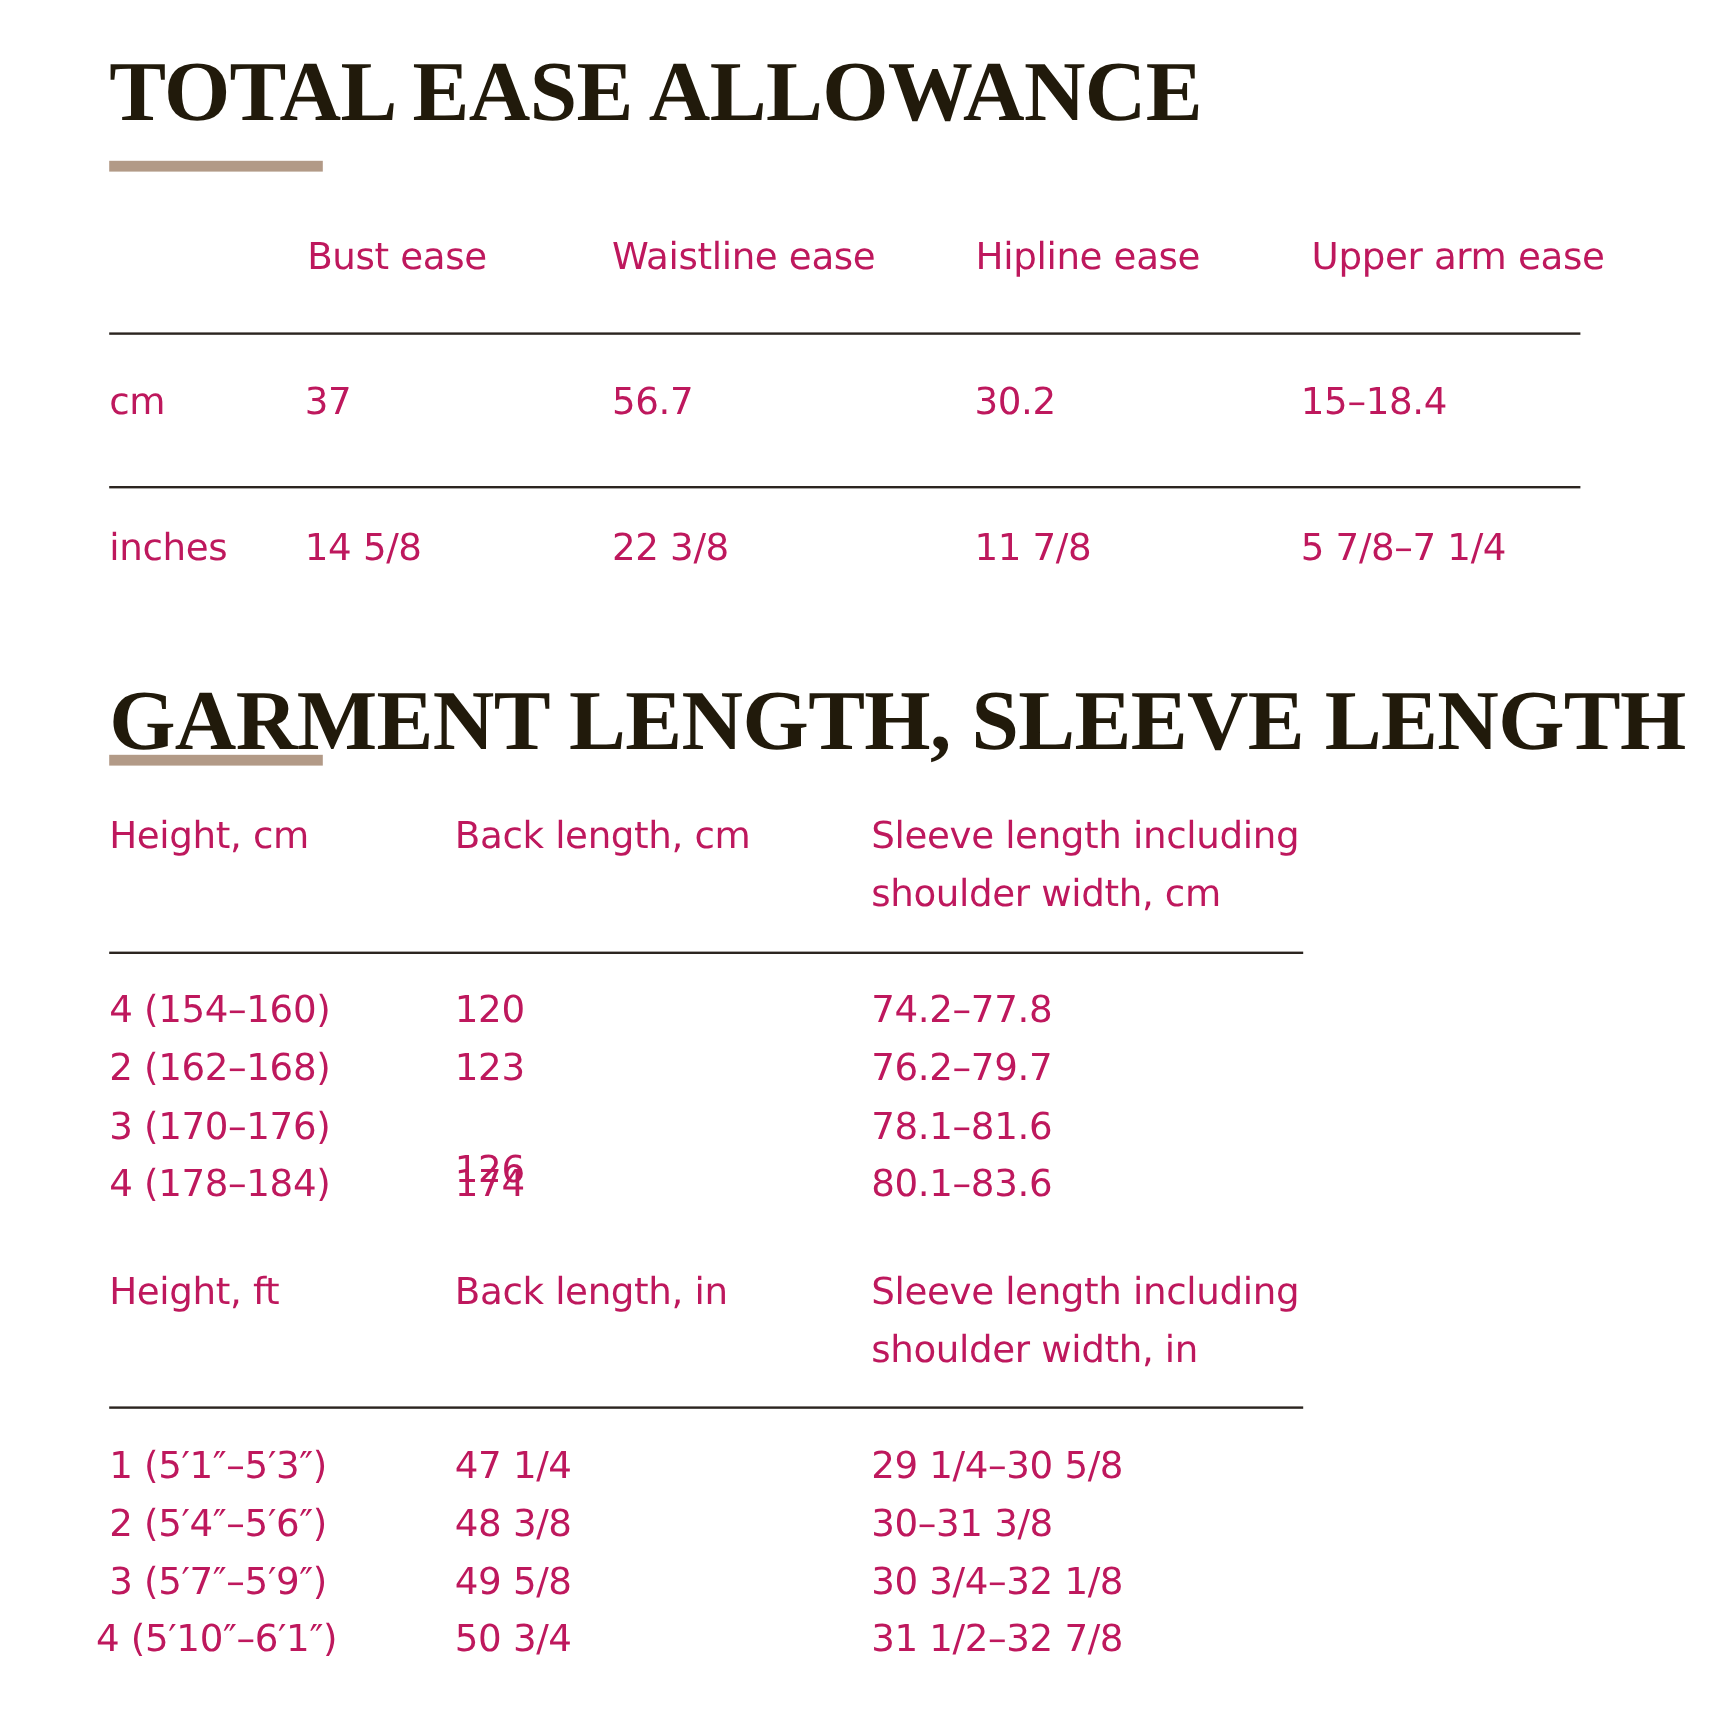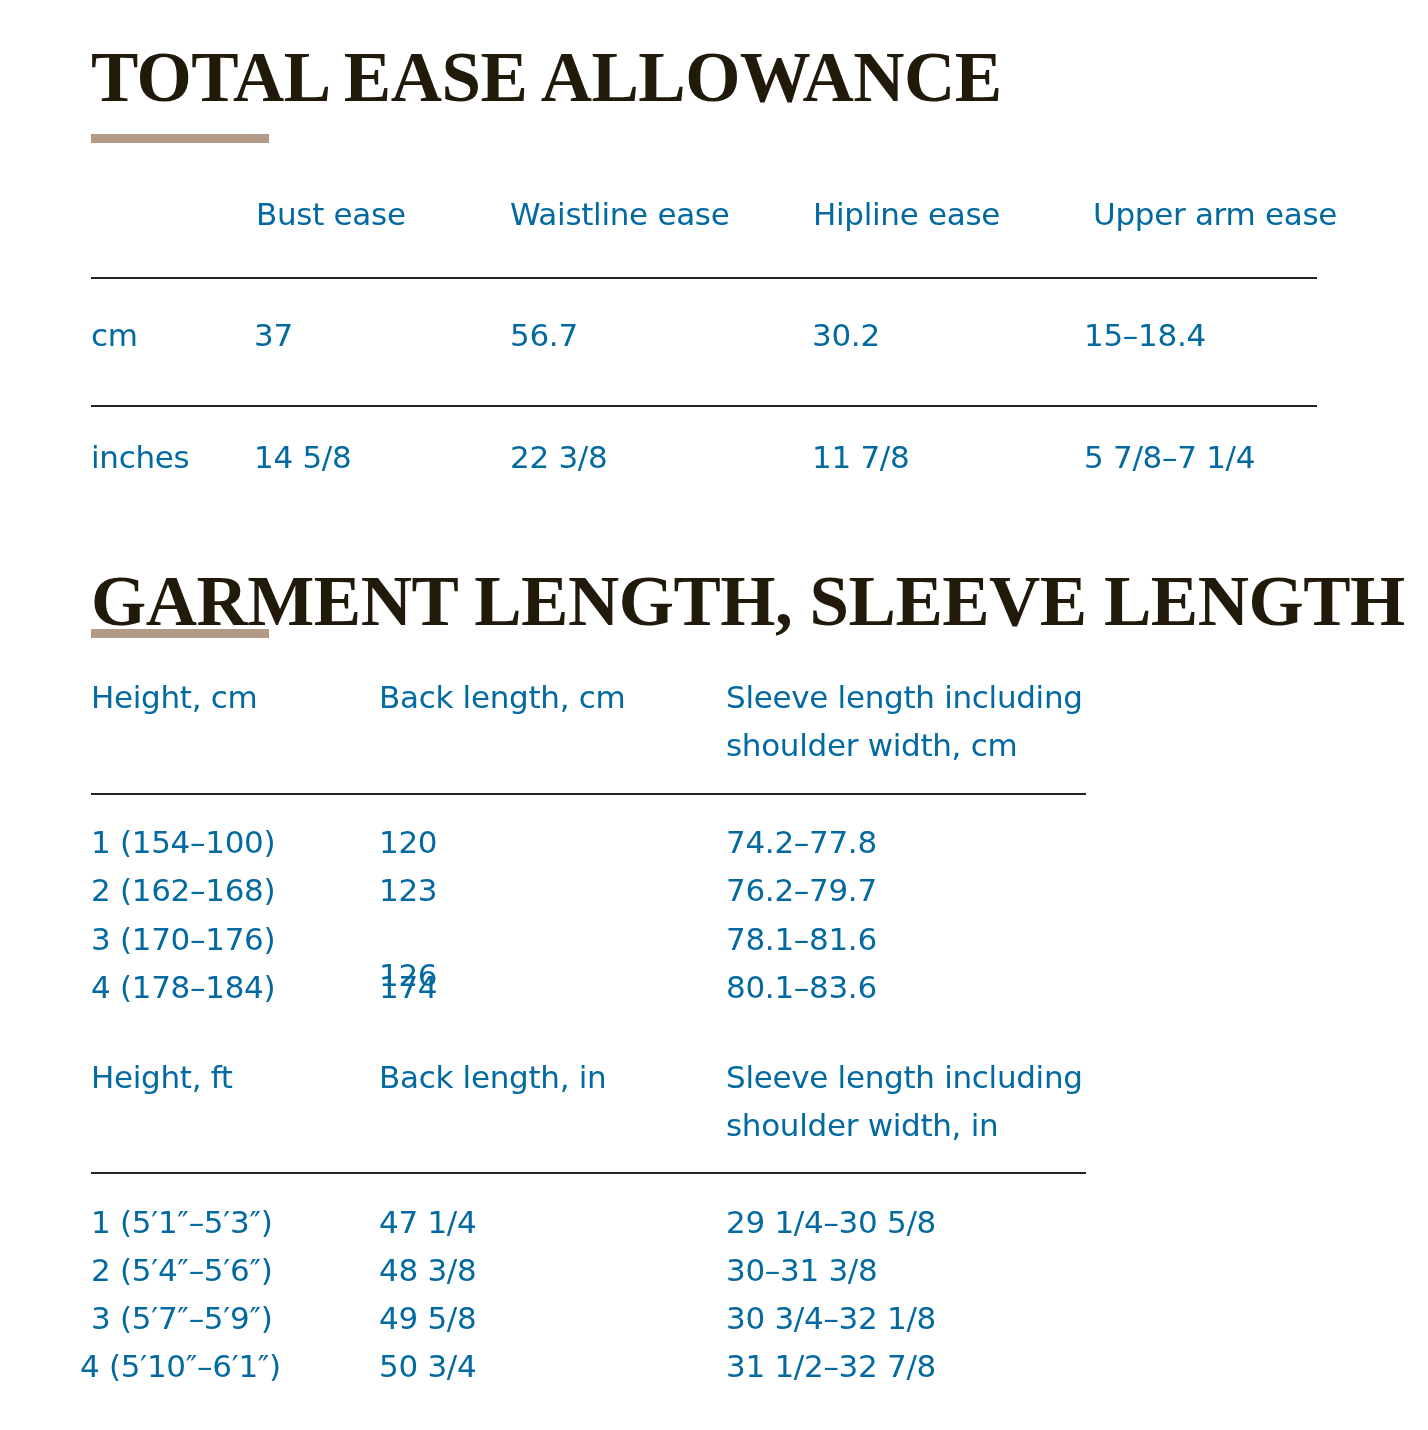--- a/index.html
+++ b/index.html
@@ -9,21 +9,21 @@
       font-family: "DejaVu Sans", sans-serif;
     }
     .h1 {
       position: absolute; left: 91px;
       font-family: "Liberation Serif", "DejaVu Serif", serif;
       font-weight: bold; font-size: 71px; line-height: 1; letter-spacing: -0.5px;
       color: #211a0b; white-space: nowrap;
     }
     .bar { position: absolute; left: 91px; width: 178px; height: 9px; background: #b29a87; }
     .rule { position: absolute; height: 1.5px; background: #2b2520; }
-    .t { position: absolute; font-size: 31px; line-height: 1; white-space: nowrap; color: #0369a1; letter-spacing: -0.3px; }
+    .t { position: absolute; font-size: 31px; line-height: 1; white-space: nowrap; color: #be185d; letter-spacing: -0.3px; }
   </style>
 </head>
 <body>
 
 <div class="h1" style="top:42px;">TOTAL EASE ALLOWANCE</div>
 <div class="bar" style="top:134px;"></div>
 
 <div>
   <div class="t" style="left:256px; top:199px;">Bust ease</div>
   <div class="t" style="left:510px; top:199px;">Waistline ease</div>
@@ -53,21 +53,21 @@
 <div class="bar" style="top:629px;"></div>
 
 <div>
   <div class="t" style="left:91px; top:682px;">Height, cm</div>
   <div class="t" style="left:379px; top:682px;">Back length, cm</div>
   <div class="t" style="left:726px; top:682px;">Sleeve length including</div>
   <div class="t" style="left:726px; top:730px;">shoulder width, cm</div>
   <div class="rule" style="left:91px; width:995px; top:793px;"></div>
 
   <div>
-    <div class="t" style="left:91px; top:827px;">1 (154–100)</div>
+    <div class="t" style="left:91px; top:827px;">4 (154–160)</div>
     <div class="t" style="left:379px; top:827px;">120</div>
     <div class="t" style="left:726px; top:827px;">74.2–77.8</div>
   </div>
   <div>
     <div class="t" style="left:91px; top:875px;">2 (162–168)</div>
     <div class="t" style="left:379px; top:875px;">123</div>
     <div class="t" style="left:726px; top:875px;">76.2–79.7</div>
   </div>
   <div>
     <div class="t" style="left:91px; top:924px;">3 (170–176)</div>

